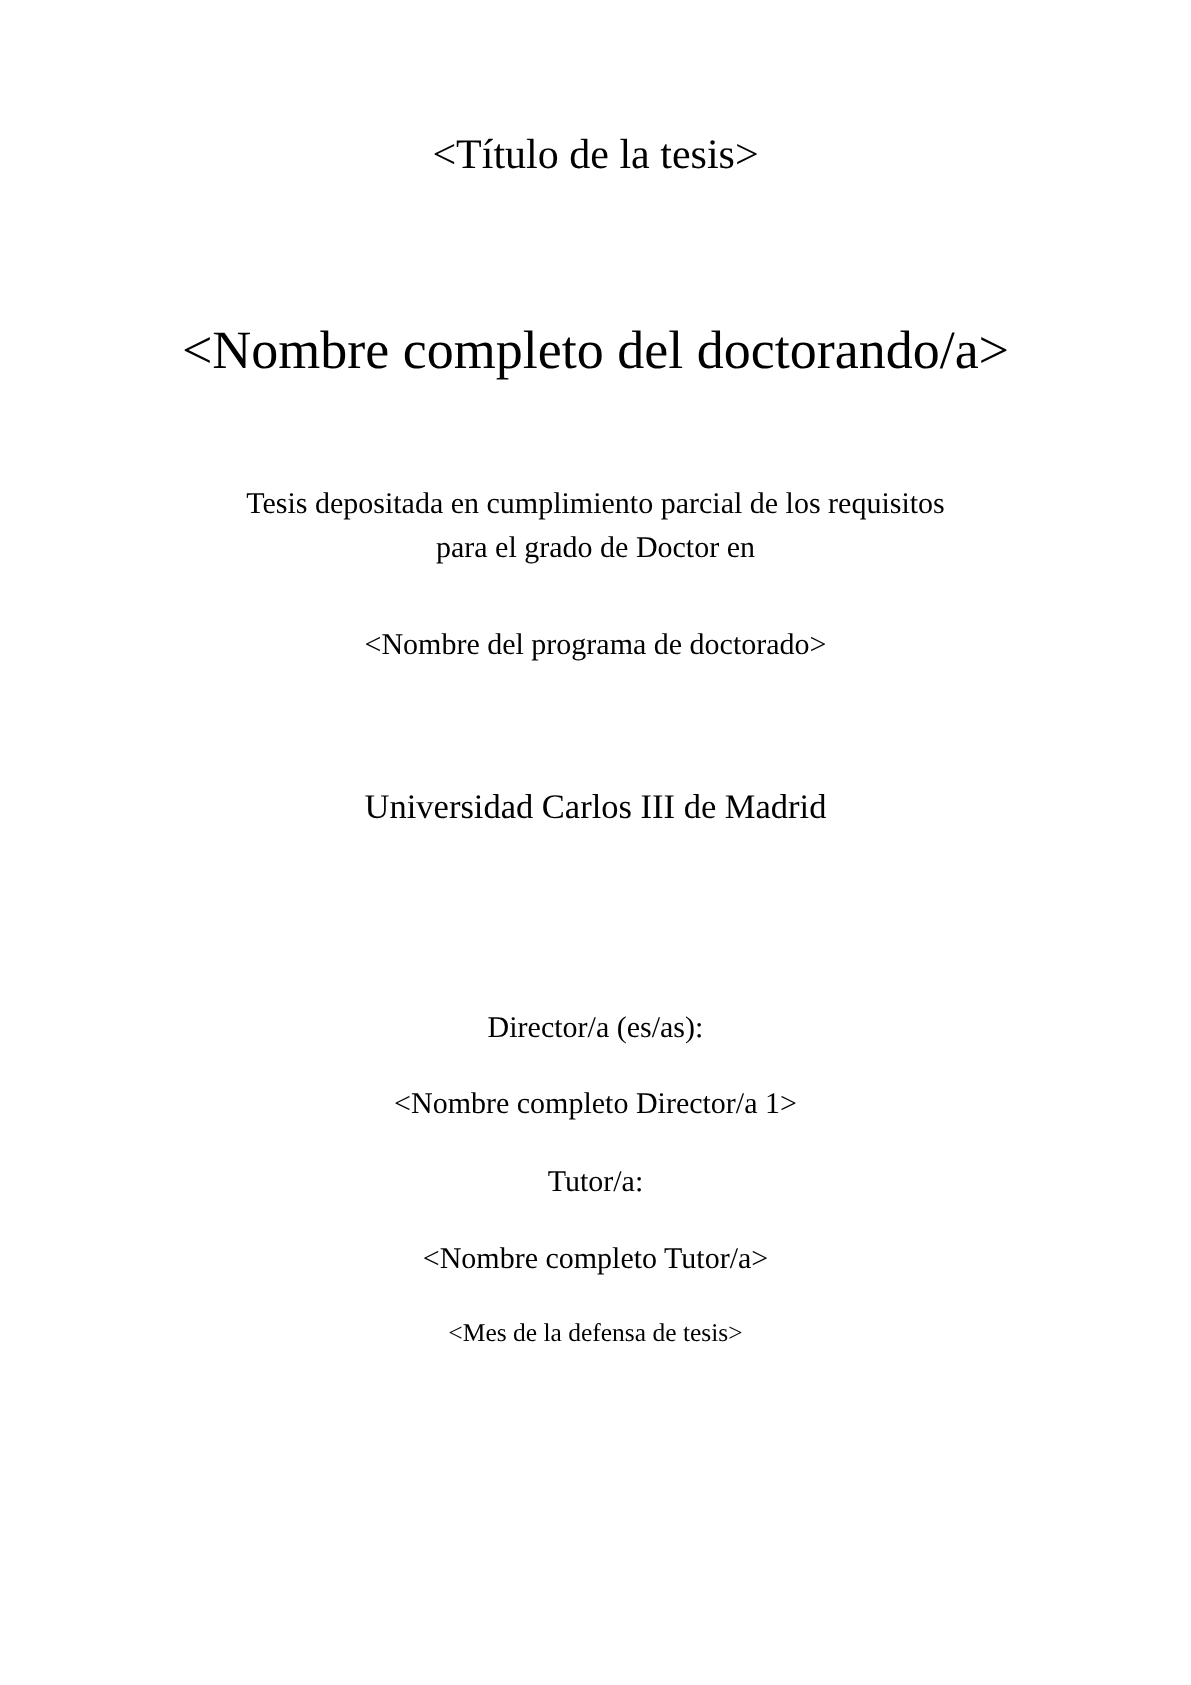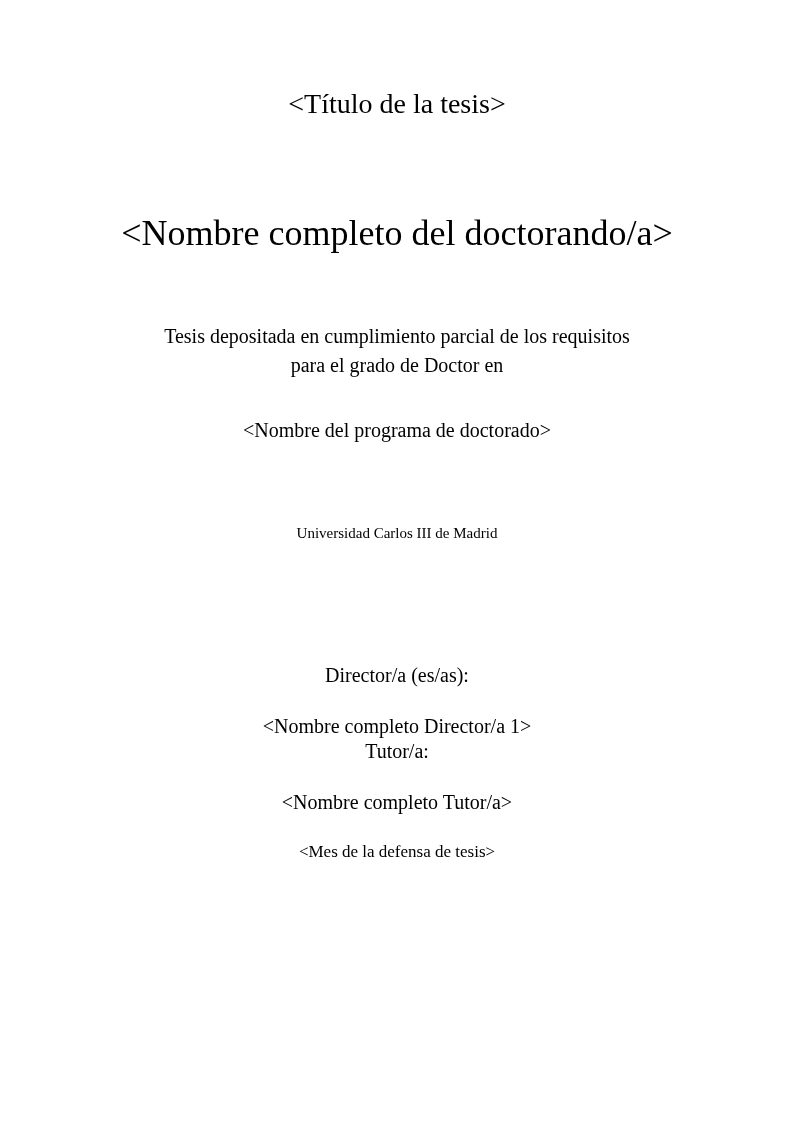--- a/index.html
+++ b/index.html
@@ -38,36 +38,37 @@
     margin-top: 68px;
   }
   .deposit-block .line + .line {
     margin-top: 4px;
   }
   .program {
     font-size: 20px;
     margin-top: 40px;
   }
   .university {
-    font-size: 15px;
+    font-size: 23px;
     margin-top: 81px;
   }
   .directors-label {
     font-size: 20px;
     margin-top: 120px;
   }
   .director-name {
     font-size: 20px;
     margin-top: 26px;
   }
   .director-name + .director-name {
     margin-top: 6px;
   }
   .tutor-label {
     font-size: 20px;
+    margin-top: 27px;
   }
   .tutor-name {
     font-size: 20px;
     margin-top: 26px;
   }
   .defense-month {
     font-size: 17px;
     margin-top: 26px;
   }
 </style>

